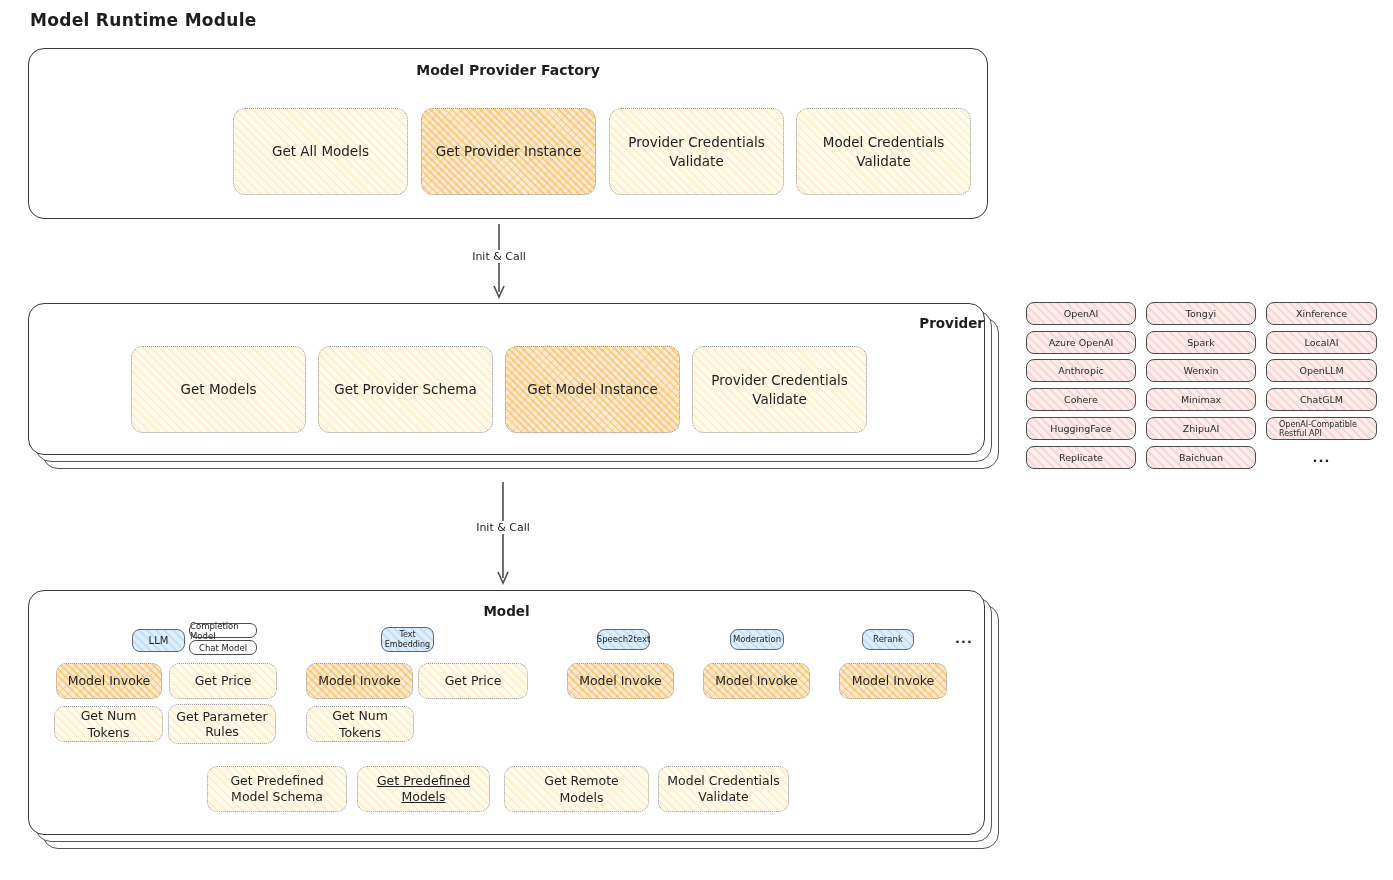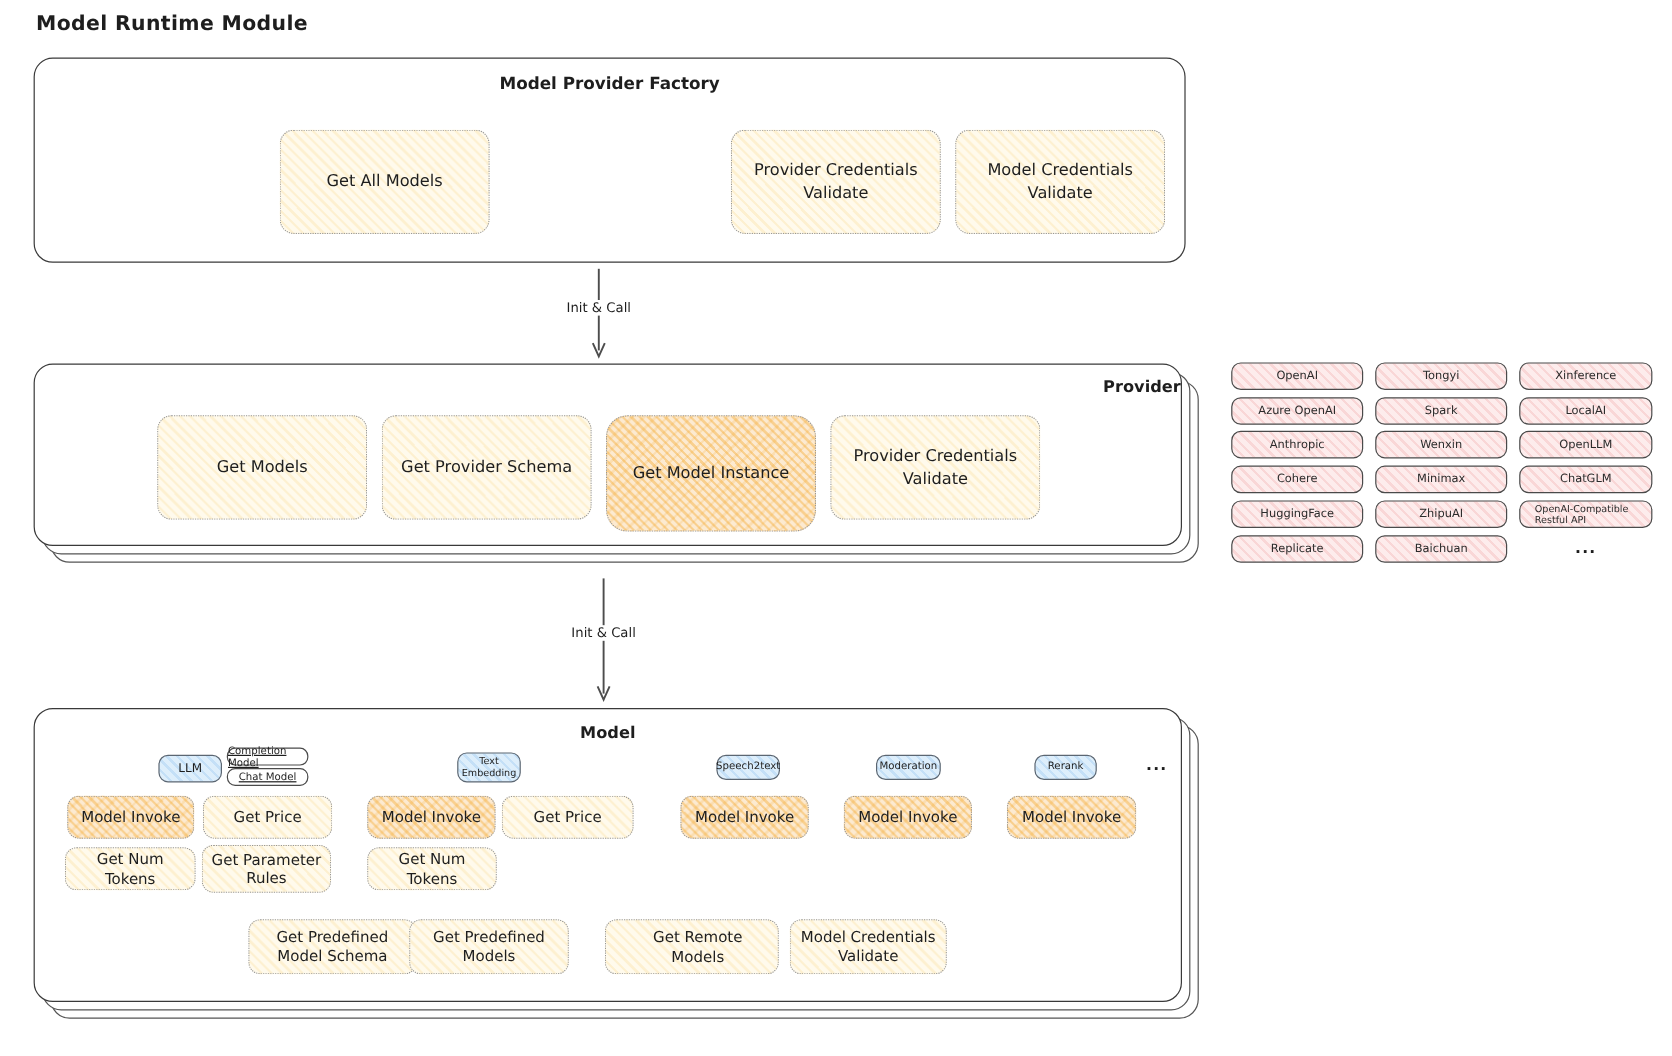--- a/index.html
+++ b/index.html
@@ -22,53 +22,54 @@
   .pill { position:absolute; width:110px; height:23px; border:1.3px solid #4a4a4a; border-radius:8px;
           display:flex; align-items:center; justify-content:center; font-size:9.5px; color:#2b2b2b;
           background-color:#fdecec;
           background-image:repeating-linear-gradient(45deg, rgba(235,138,138,0.22) 0px, rgba(235,138,138,0.22) 2px, transparent 2px, transparent 6px); }
   .pill.long { font-size:8px; }
   .tag-blue { position:absolute; border:1.3px solid #5b6672; border-radius:8px; display:flex; align-items:center; justify-content:center;
           text-align:center; font-size:9px; line-height:1.15; color:#1e1e1e;
           background-color:#ddeefb;
           background-image:repeating-linear-gradient(45deg, rgba(122,181,235,0.25) 0px, rgba(122,181,235,0.25) 2px, transparent 2px, transparent 6px); }
   .tag-white { position:absolute; border:1.2px solid #4a4a4a; border-radius:7px; display:flex; align-items:center; justify-content:center;
-          font-size:8.5px; background:#fff;text-decoration:underline; }
+          font-size:8.5px; background:#fff; }
   .arrow-label { position:absolute; background:#fff; font-size:11px; text-align:center; padding:0 3px; z-index:3; }
   .ellipsis { display:flex; align-items:center; justify-content:center; font-size:13px; font-weight:700; letter-spacing:1px; }
   svg.arrow { position:absolute; overflow:visible; z-index:2; }
   svg.arrow line, svg.arrow polyline { stroke:#4d4d4d; stroke-width:1.6; fill:none; }
 </style>
 </head>
 <body>
 
 <div class="canvas">
 
   <div class="diagram-title">Model Runtime Module</div>
 
   <div class="big-box" style="left:28px; top:48px; width:960px; height:171px;">
     <div class="box-title">Model Provider Factory</div>
     <div class="method fill-yellow" style="left:204px; top:59px; width:175px; height:87px;">Get All Models</div>
+    <div class="method fill-orange" style="left:392px; top:59px; width:175px; height:87px;">Get Provider Instance</div>
     <div class="method fill-yellow" style="left:580px; top:59px; width:175px; height:87px;">Provider Credentials Validate</div>
     <div class="method fill-yellow" style="left:767px; top:59px; width:175px; height:87px;">Model Credentials Validate</div>
   </div>
 
   <svg class="arrow" style="left:492px; top:224px;" width="14" height="76">
     <line x1="7" y1="0" x2="7" y2="68"></line>
     <polyline points="2,62 7,73 12,62"></polyline>
   </svg>
   <div class="arrow-label" style="left:461px; top:250px; width:76px;">Init &amp; Call</div>
 
   <div class="shadow-layer" style="left:42px; top:317px; width:957px; height:152px;"></div>
   <div class="shadow-layer" style="left:35px; top:310px; width:957px; height:152px;"></div>
   <div class="big-box" style="left:28px; top:303px; width:957px; height:152px;">
     <div class="box-title" style="top:11px; font-size:13.5px;text-align:right;">Provider</div>
     <div class="method fill-yellow" style="left:102px; top:42px; width:175px; height:87px;">Get Models</div>
     <div class="method fill-yellow" style="left:289px; top:42px; width:175px; height:87px;">Get Provider Schema</div>
-    <div class="method fill-orange" style="left:476px; top:42px; width:175px; height:97px;border-radius:18px;">Get Model Instance</div>
+    <div class="method fill-orange" style="left:476px; top:42px; width:175px; height:87px;">Get Model Instance</div>
     <div class="method fill-yellow" style="left:663px; top:42px; width:175px; height:87px;">Provider Credentials Validate</div>
   </div>
 
   <div class="abs" style="left:1026px; top:302px; width:352px; height:170px;">
     <div class="pill" style="left:0px;   top:0px;">OpenAI</div>
     <div class="pill" style="left:120px; top:0px;">Tongyi</div>
     <div class="pill" style="left:240px; top:0px; width:111px;">Xinference</div>
 
     <div class="pill" style="left:0px;   top:29px;">Azure OpenAI</div>
     <div class="pill" style="left:120px; top:29px;">Spark</div>
@@ -117,18 +118,18 @@
     <div class="method small fill-yellow" style="left:389px; top:72px; width:110px; height:36px;">Get Price</div>
     <div class="method small fill-orange" style="left:538px; top:72px; width:107px; height:36px;">Model Invoke</div>
     <div class="method small fill-orange" style="left:674px; top:72px; width:107px; height:36px;">Model Invoke</div>
     <div class="method small fill-orange" style="left:810px; top:72px; width:108px; height:36px;">Model Invoke</div>
 
     <div class="method small fill-yellow" style="left:25px;  top:115px; width:109px; height:36px;">Get Num Tokens</div>
     <div class="method small fill-yellow" style="left:139px; top:113px; width:108px; height:40px; line-height:1.2;">Get Parameter Rules</div>
     <div class="method small fill-yellow" style="left:277px; top:115px; width:108px; height:36px;">Get Num Tokens</div>
 
     <div class="method small fill-yellow" style="left:178px; top:175px; width:140px; height:46px; line-height:1.25;">Get Predefined Model Schema</div>
-    <div class="method small fill-yellow" style="left:312px; top:175px; width:133px; height:46px; line-height:1.25;">Get Predefined Models</div>
+    <div class="method small fill-yellow" style="left:328px; top:175px; width:133px; height:46px; line-height:1.25;text-decoration:underline;">Get Predefined Models</div>
     <div class="method small fill-yellow" style="left:475px; top:175px; width:145px; height:46px;padding-left:16px;">Get Remote Models</div>
     <div class="method small fill-yellow" style="left:629px; top:175px; width:131px; height:46px; line-height:1.25;">Model Credentials Validate</div>
   </div>
 
 </div>
 
 </body></html>

